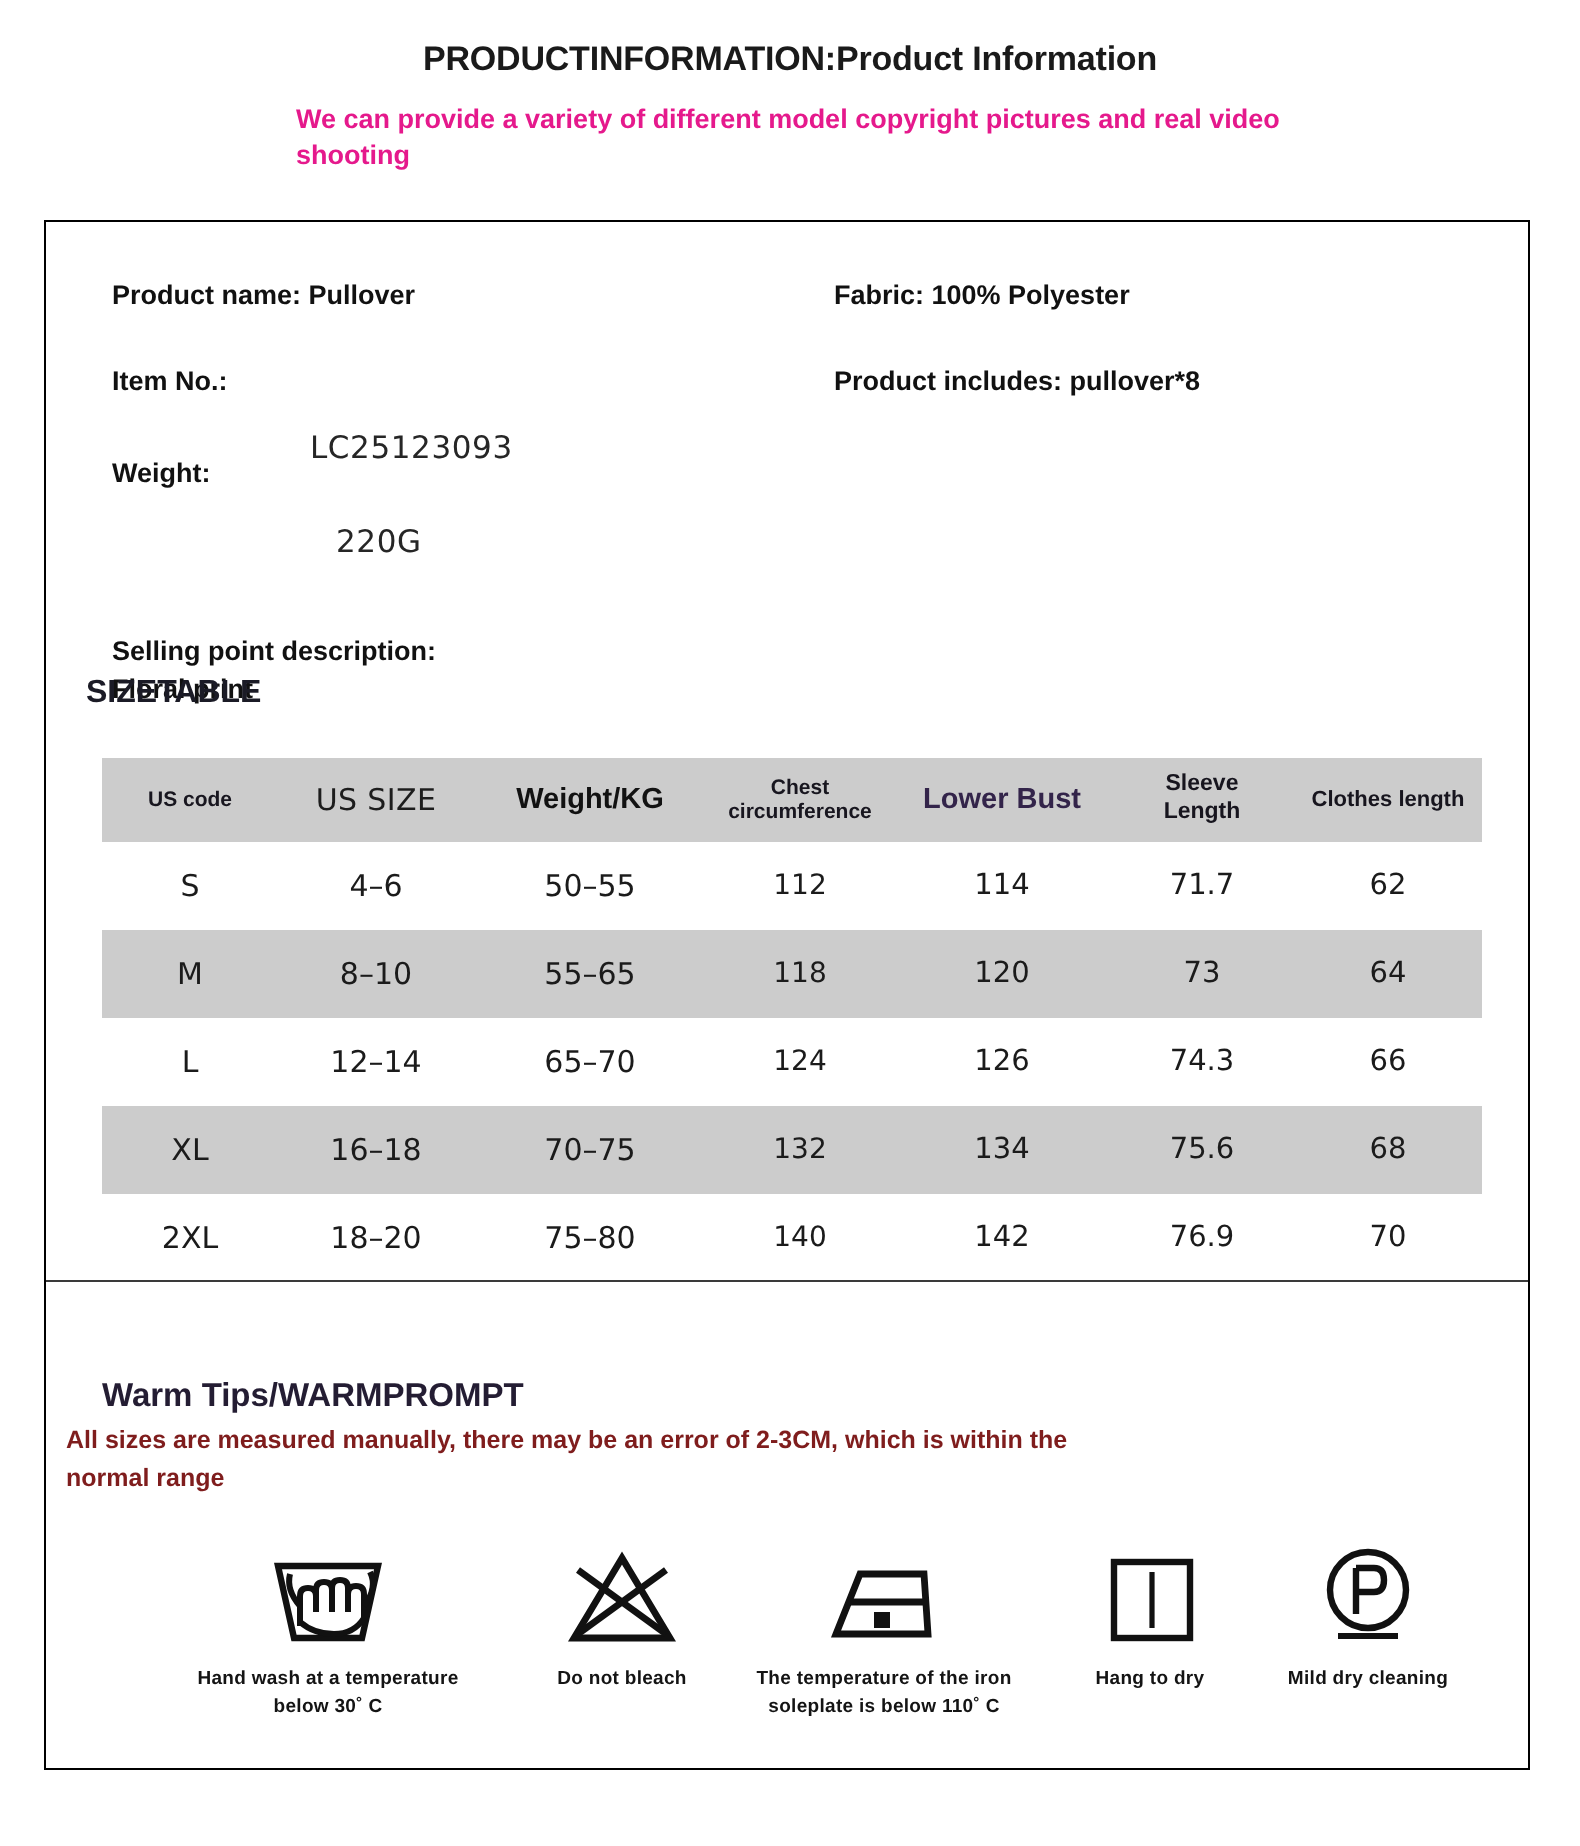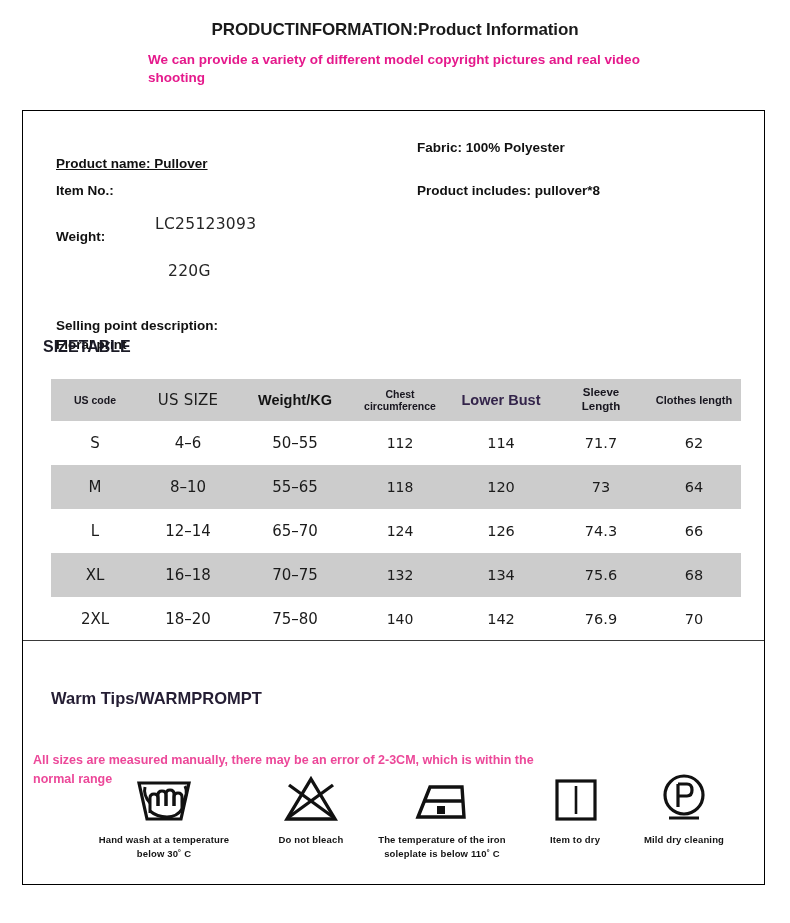--- a/index.html
+++ b/index.html
@@ -58,21 +58,21 @@
     white-space: nowrap;
   }
   .val-light {
     font-weight: normal;
     font-family: "DejaVu Sans", sans-serif;
     font-size: 15.5px;
     color: #262626;
     letter-spacing: 0.3px;
     margin-top: 36px;
   }
-  .r-name  { left: 33px;  top: 45px; text-decoration: underline; }
+  .r-name  { left: 33px;  top: 29px; }
   .r-item  { left: 33px;  top: 72px; }
   .r-itemv { left: 132px; top: 68px; }
   .r-wt    { left: 33px;  top: 118px; }
   .r-wtv   { left: 145px; top: 115px; }
   .r-sell  { left: 33px;  top: 157px; line-height: 1.42; margin-top: 48px; }
   .r-fab   { left: 394px; top: 29px; }
   .r-inc   { left: 394px; top: 72px; }
 
   
   .sizetable-title {
@@ -171,26 +171,26 @@
     position: absolute;
     left: 28px;
     top: 578px;
     font-size: 16.5px;
     font-weight: bold;
     color: #241d33;
   }
   .tips-text {
     position: absolute;
     left: 10px;
-    top: 640px;
+    top: 600px;
     width: 520px;
     font-size: 12.5px;
     font-weight: bold;
     line-height: 1.5;
-    color: #ec4899;
+    color: #7f1d1d;
   }
 
   .care-row {
     position: absolute;
     left: 10px;
     top: 658px;
     width: 725px;
     height: 100px;
   }
   .care {
@@ -361,21 +361,21 @@
       <div class="cap">The temperature of the iron soleplate is below 110˚ C</div>
     </div>
 
     <div class="care care-4">
       <div class="glyph">
         <svg width="52" height="52" viewBox="0 0 52 52">
           <rect x="8" y="8" width="38" height="38" fill="none" stroke="#111" stroke-width="3.2"></rect>
           <line x1="27" y1="13" x2="27" y2="41" stroke="#111" stroke-width="2.6"></line>
         </svg>
       </div>
-      <div class="cap">Item to dry</div>
+      <div class="cap">Hang to dry</div>
     </div>
 
     <div class="care care-5">
       <div class="glyph">
         <svg width="56" height="54" viewBox="0 0 56 54">
           <circle cx="28" cy="24" r="19" fill="none" stroke="#111" stroke-width="3.2"></circle>
           <path d="M22 13 L22 36 M22 13 L31 13 Q36 13 36 19 Q36 25 31 25 L22 25" fill="none" stroke="#111" stroke-width="3.2" stroke-linejoin="miter"></path>
           <line x1="13" y1="47" x2="43" y2="47" stroke="#111" stroke-width="3"></line>
         </svg>
       </div>

